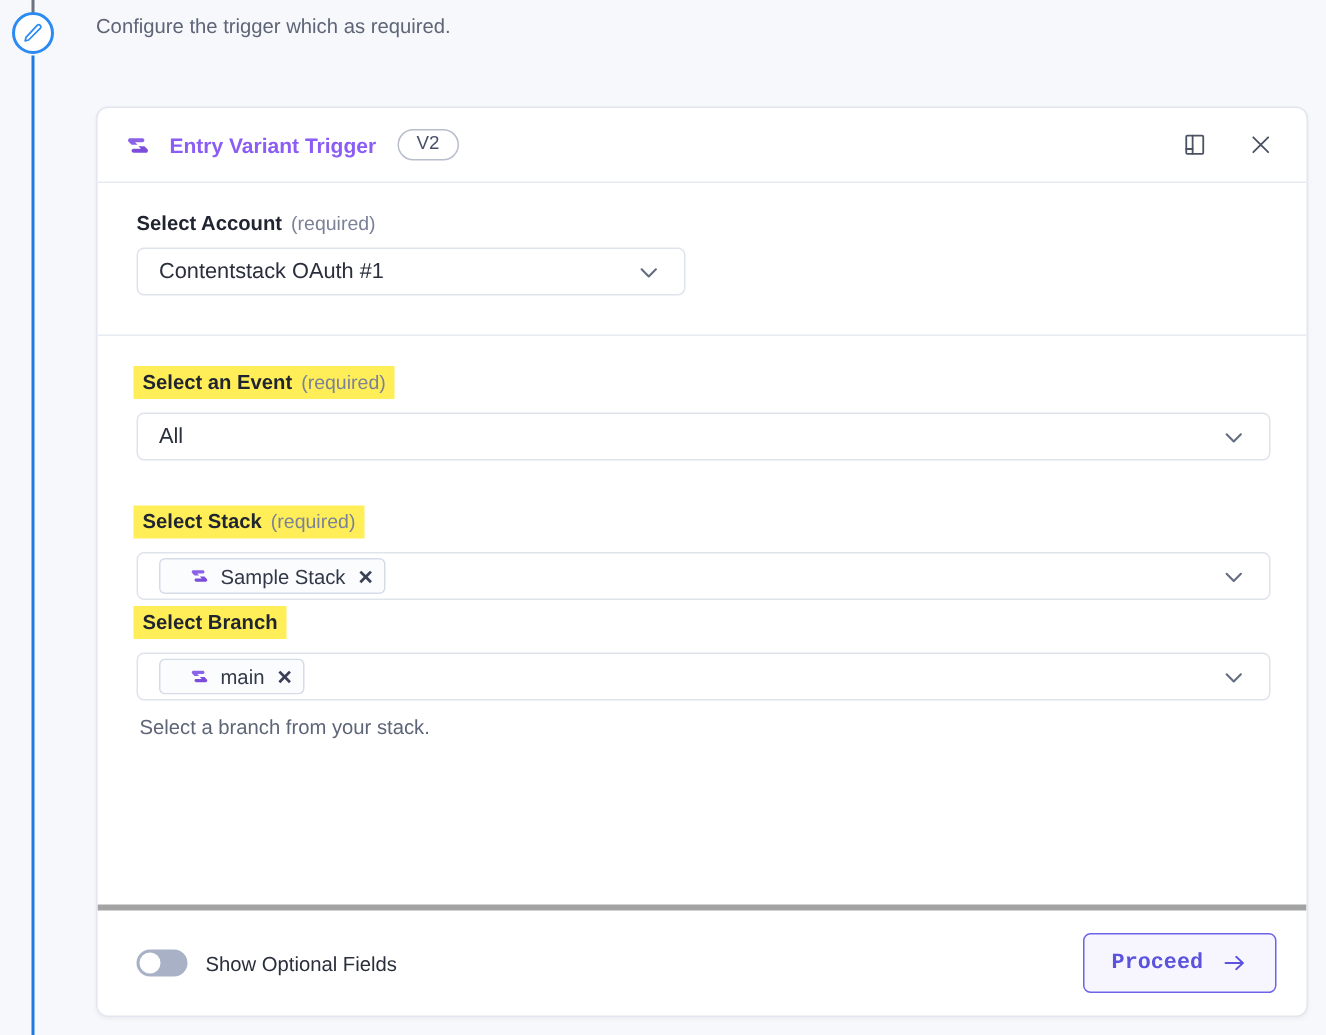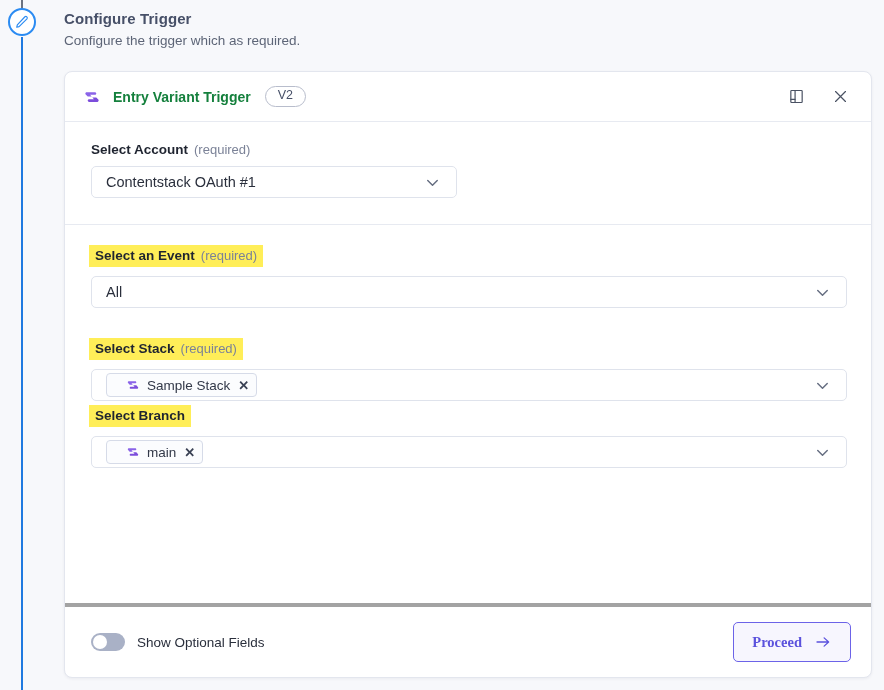--- a/index.html
+++ b/index.html
@@ -97,21 +97,21 @@
     border-bottom: 1px solid #e7eaf1;
     display: flex;
     align-items: center;
     padding: 0 16px 0 18px;
     box-sizing: border-box;
   }
   .cs-logo { width: 18px; height: 18px; flex: 0 0 auto; }
   .card-title {
     font-size: 14px;
     font-weight: bold;
-    color: #15803d;
+    color: #8b5cf6;
     margin-left: 12px;
   }
   .version-badge {
     margin-left: 14px;
     border: 1px solid #b8bdcc;
     border-radius: 11px;
     padding: 2px 12px 3px;
     font-size: 12.5px;
     color: #475068;
     line-height: 1.1;
@@ -249,39 +249,38 @@
     background: #f7f6fe;
     border-radius: 5px;
     color: #5b52dd;
     font-size: 14.5px;
     font-weight: bold;
     padding: 0 18px;
     height: 40px;
     display: flex;
     align-items: center;
     cursor: pointer;
-    font-family: Liberation Serif, serif;
+    font-family: Liberation Mono, monospace;
   }
   .proceed-arrow { margin-left: 12px; display: flex; }
 </style>
 </head>
 <body>
 
 <div class="rail">
   <div class="rail-line-top"></div>
   <div class="rail-line-bottom"></div>
   <div class="rail-node">
     <svg width="14" height="14" viewBox="0 0 24 24" fill="none" stroke="#2b8bf2" stroke-width="2" stroke-linecap="round" stroke-linejoin="round">
       <path d="M17 3a2.5 2.5 0 0 1 3.5 3.5L7 20l-4 1 1-4Z"></path>
     </svg>
   </div>
 </div>
 
 <div class="page-head">
-  <div class="page-title">Configure Trigger</div>
   <div class="page-sub">Configure the trigger which as required.</div>
 </div>
 
 <div class="card">
 
   <div class="card-header">
     <svg class="cs-logo" viewBox="0 0 24 24">
       <path d="M4.5 5.5h11.2c1.2 0 2 .8 2 1.8s-.8 1.8-2 1.8H9.4l2.2 2.3H6.3L3.6 8.6c-.7-.7-.6-1.9.2-2.6.2-.3.5-.5.7-.5Z" fill="#8a63e8"></path>
       <path d="M19.5 18.5H8.3c-1.2 0-2-.8-2-1.8s.8-1.8 2-1.8h6.3l-2.2-2.3h5.3l2.7 2.8c.7.7.6 1.9-.2 2.6-.2.3-.5.5-.7.5Z" fill="#7c4ddb"></path>
     </svg>
@@ -368,20 +367,21 @@
             <span class="chip-label">main</span>
             <span class="chip-x">✕</span>
           </span>
         </span>
         <span class="chev">
           <svg width="19" height="19" viewBox="0 0 24 24" fill="none" stroke="currentColor" stroke-width="1.8" stroke-linecap="round" stroke-linejoin="round">
             <path d="M6 9.5l6 6 6-6"></path>
           </svg>
         </span>
       </div>
+      <div class="helper">Select a branch from your stack.</div>
     </div>
 
   </div>
 
   <div class="card-footer">
     <span class="toggle">
       <span class="knob"></span>
     </span>
     <span class="toggle-label">Show Optional Fields</span>
     <span class="footer-spacer"></span>

